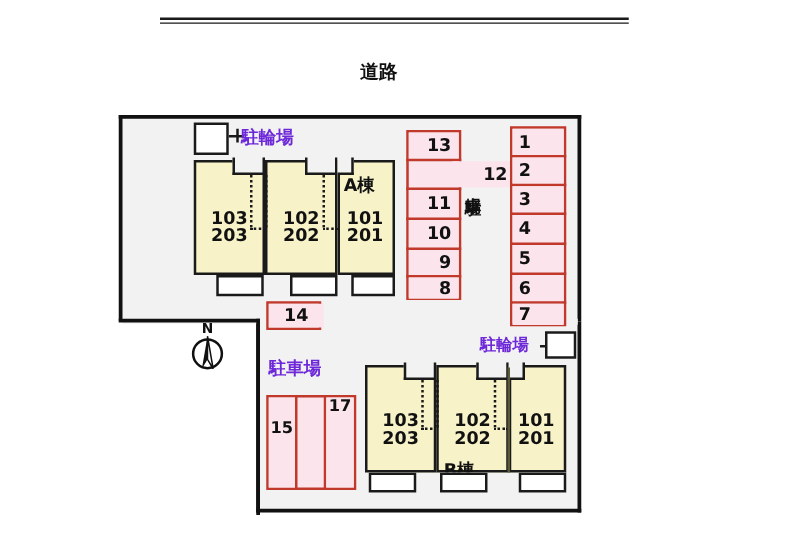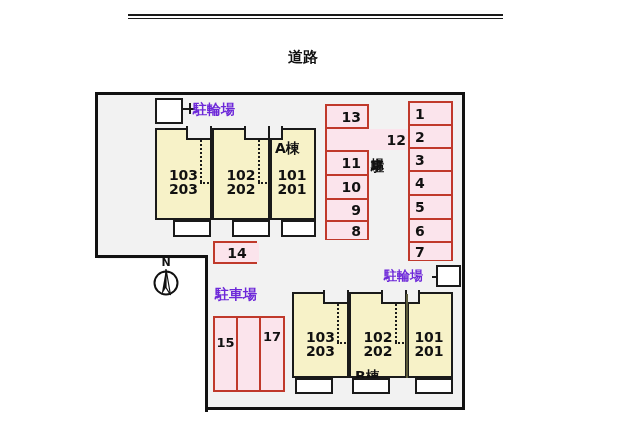--- a/index.html
+++ b/index.html
@@ -196,21 +196,21 @@
       <path d="M14 13 L18.5 39 L14 31.5 Z" fill="#ffffff" stroke="#111" stroke-width="1.2"></path>
     </svg>
   </div>
 
   <div class="lbl" style="left:215px;top:286px;font-size:14px;">駐車場</div>
 
   <div class="stall-group" style="left:213px;top:316px;width:72px;height:76px;"></div>
   <div class="stall num-c" style="left:215px;top:318px;width:21px;height:72px;font-size:13px;align-items:flex-start;padding-top:17px;">15</div>
   <div class="stall-sep-v" style="left:236px;top:316px;height:76px;"></div>
   <div class="stall-sep-v" style="left:259px;top:316px;height:76px;"></div>
-  <div class="stall num-c" style="left:261px;top:318px;width:22px;height:72px;font-size:13px;align-items:flex-start;padding-top:11px;">17</div>
+  <div class="stall num-c" style="left:261px;top:318px;width:22px;height:72px;font-size:13px;align-items:flex-start;padding-top:0;">17</div>
 
   <div class="lbl" style="left:384px;top:267px;font-size:13px;">駐輪場</div>
   <div class="leader" style="left:432px;top:276px;width:10px;"></div>
   <div class="leader-v" style="left:436px;top:271px;height:10px;"></div>
   <div class="bikebox" style="left:436px;top:265px;width:25px;height:22px;"></div>
 
   <div class="bldg-wrap">
 
     <div class="unit" style="left:292px;top:292px;width:57px;height:86px;"></div>
     <div class="notch-fill" style="left:323px;top:290px;width:26px;height:14px;background:#f2f2f2;border-top:none;"></div>

